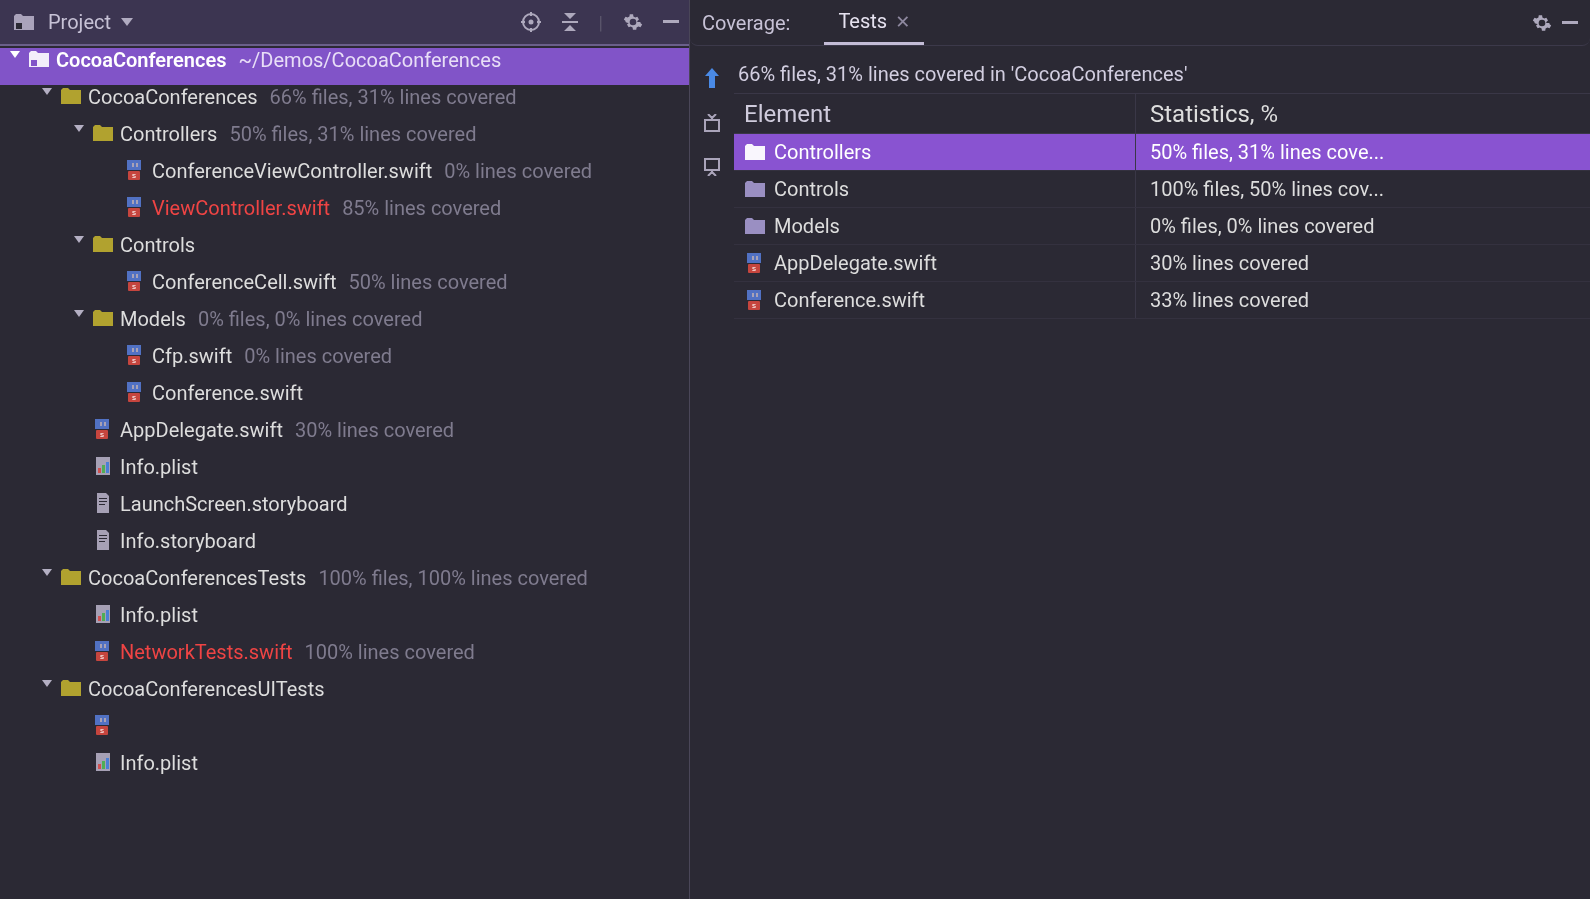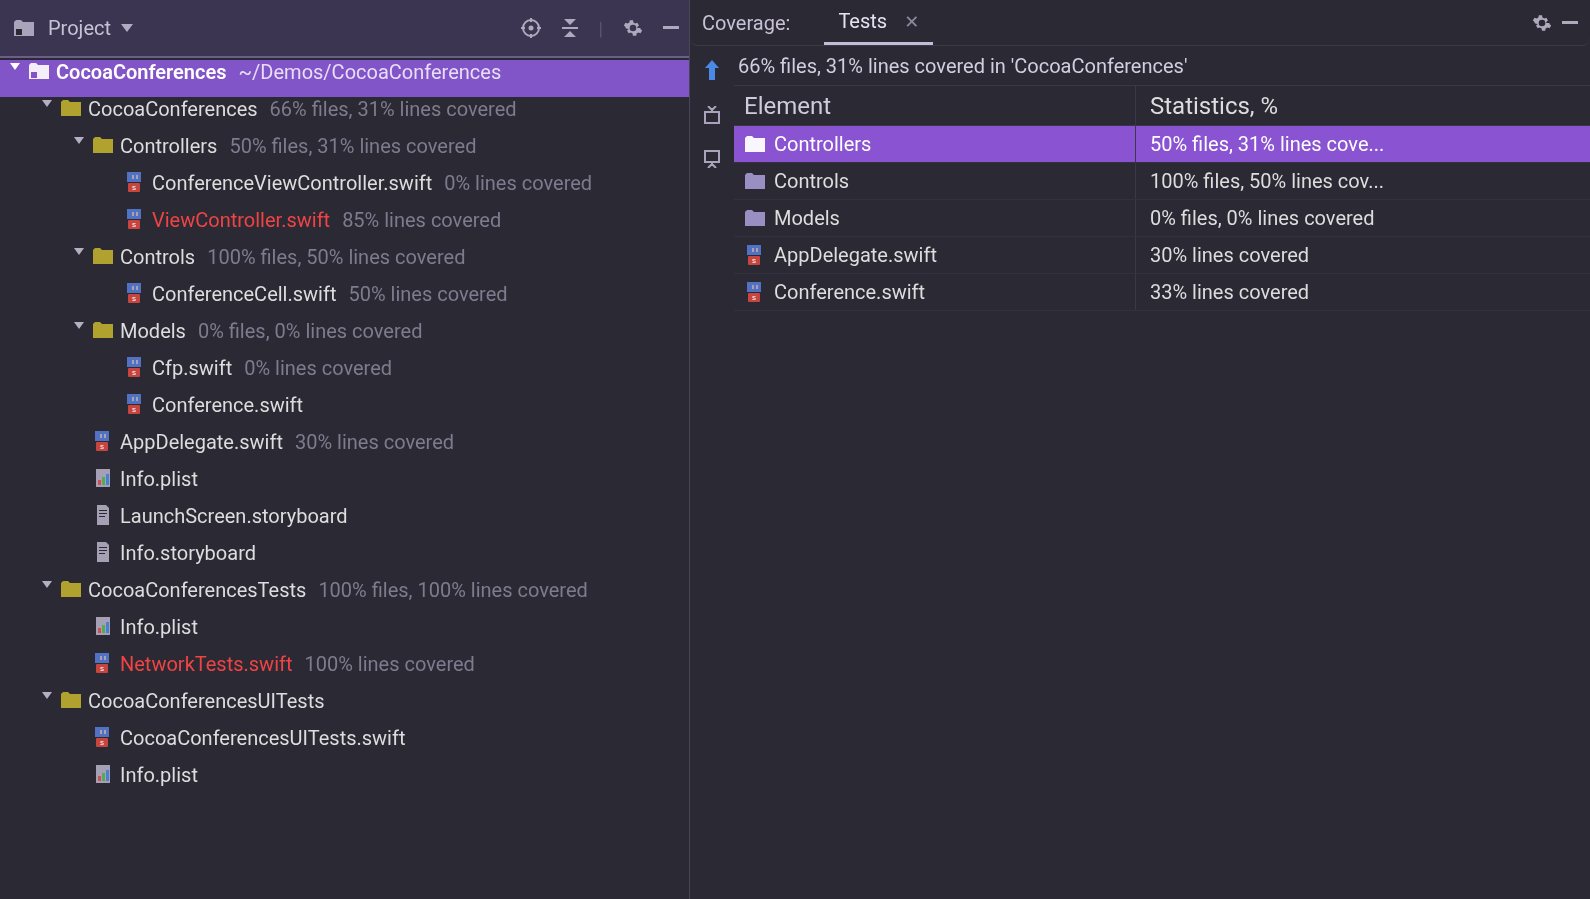--- a/index.html
+++ b/index.html
@@ -18,21 +18,21 @@
   }
   
   .left {
     width: 690px;
     display: flex;
     flex-direction: column;
     background: #2b2934;
     border-right: 1px solid #4a4658;
   }
   .left-header {
-    height: 58px;
+    height: 46px;
     background: #3c3551;
     display: flex;
     align-items: center;
     padding: 0 10px 0 14px;
     gap: 16px;
     border-bottom: 2px solid #6a5f8a;
   }
   .left-header .title-area {
     display: flex;
     align-items: center;
@@ -91,29 +91,29 @@
     display: flex;
     align-items: center;
     border-bottom: 1px solid #3c394a;
     padding: 0 12px;
     gap: 10px;
     border-radius: 8px;
   }
   .cov-label { color:#c7c2d6; font-size:20px; }
   .tabs { display:flex; margin-left: 24px; }
   .tab {
-    display:flex; align-items:center; gap:17px;
+    display:flex; align-items:center; gap:8px;
     padding: 0 14px; height:44px;
     border-bottom: 3px solid transparent;
     color:#c7c2d6; font-size: 20px;
   }
   .tab.active { border-bottom-color:#c3bcd6; color:#e6e2f0; }
   .tab .x { color:#8e889f; font-size:18px; }
   .right-header .hspacer { flex:1; }
-  .right-body { display:flex; flex:1; overflow:hidden; }
+  .right-body { display:flex; flex:1; overflow:hidden;margin-top:8px; }
   .gutter {
     width: 44px;
     display:flex;
     flex-direction:column;
     align-items:center;
     gap: 26px;
     padding-top: 14px;
     color:#aaa;
   }
   .gutter .icon svg { color:#a7a2b7; }
@@ -268,21 +268,20 @@
               <svg width="12" height="12" viewBox="0 0 12 12">
                 <path fill="#b4afc3" d="M1 3h10L6 10z"></path>
               </svg>
             </span>
             <span class="ficon">
               <svg width="20" height="16" viewBox="0 0 20 16">
                 <path fill="#b1a22f" d="M0 2l2-2h5l2 2h11v14H0z"></path>
               </svg>
             </span>
             <span class="row-name">Controls</span>
-            <span class="row-sub">100% files, 50% lines covered</span>
           </div>
           <div class="tree-row indent3">
             <span class="arrow"></span>
             <span class="ficon">
               <svg width="20" height="20" viewBox="0 0 20 20">
                 <rect x="2" y="0" width="14" height="10" fill="#5171c3"></rect>
                 <path fill="#a8a2b6" d="M7 3h2v4h-2zM11 3h2v4h-2z"></path>
                 <rect x="3" y="11" width="12" height="9" rx="1" fill="#c6453e"></rect>
                 <text x="9" y="18" font-size="8" fill="#fff" text-anchor="middle" font-family="Arial">s</text>
               </svg>
@@ -429,21 +428,20 @@
           <div class="tree-row indent2">
             <span class="arrow"></span>
             <span class="ficon">
               <svg width="20" height="20" viewBox="0 0 20 20">
                 <rect x="2" y="0" width="14" height="10" fill="#5171c3"></rect>
                 <path fill="#a8a2b6" d="M7 3h2v4h-2zM11 3h2v4h-2z"></path>
                 <rect x="3" y="11" width="12" height="9" rx="1" fill="#c6453e"></rect>
                 <text x="9" y="18" font-size="8" fill="#fff" text-anchor="middle" font-family="Arial">s</text>
               </svg>
             </span>
-            <span class="row-name">CocoaConferencesUITests.swift</span>
           </div>
           <div class="tree-row indent2">
             <span class="arrow"></span>
             <span class="ficon">
               <svg width="18" height="20" viewBox="0 0 18 20">
                 <rect x="2" y="1" width="14" height="18" fill="#a6a0b5"></rect>
                 <rect x="4" y="12" width="3" height="5" fill="#d05050"></rect>
                 <rect x="8" y="9" width="3" height="8" fill="#4fae55"></rect>
                 <rect x="12" y="6" width="3" height="11" fill="#4a7fd6"></rect>
               </svg>

